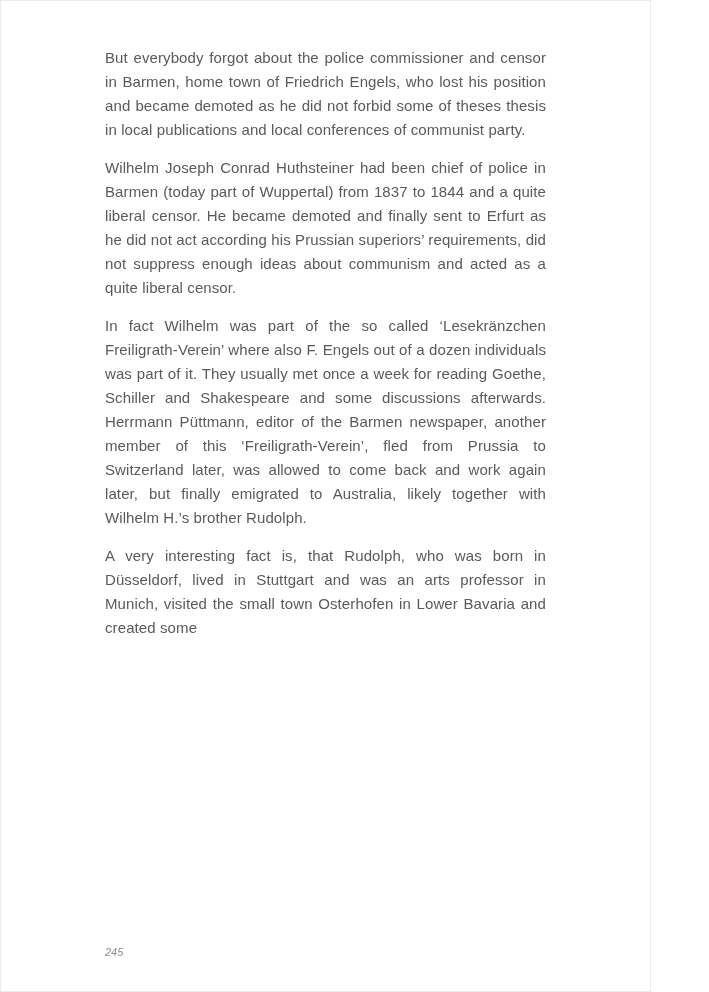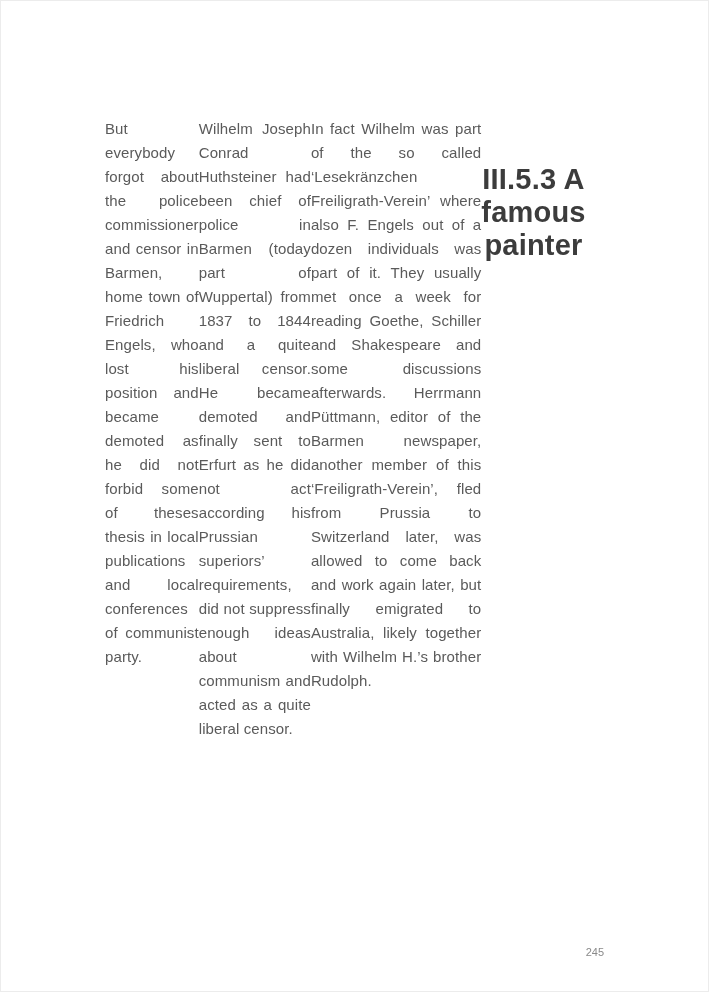--- a/index.html
+++ b/index.html
@@ -7,27 +7,27 @@
       padding: 0;
       background: #ffffff;
     }
     body {
       width: 709px;
       height: 992px;
       font-family: "Liberation Sans", sans-serif;
     }
     .page {
       box-sizing: border-box;
-      width: 709px;
+      width: 651px;
       height: 992px;
-      padding: 116px 104px 32px 104px;
+      padding: 45px 104px 32px 104px;
       background: #ffffff;
       border: 1px solid #ececec;
       display: flex;
-      flex-direction: row;
+      flex-direction: column;
     }
     .body-text {
       margin: 0 0 14px 0;
       font-size: 15px;
       line-height: 24px;
       color: #5a5a5a;
       text-align: justify;
       text-justify: inter-word;
       letter-spacing: 0.1px;
     }
@@ -35,35 +35,36 @@
       margin: 46px 0 30px 0;
       font-size: 29px;
       line-height: 33px;
       font-weight: bold;
       color: #3c3c3c;
       text-align: center;
       letter-spacing: 0.2px;
     }
     .page-number {
       margin-top: auto;
-      text-align: center;
+      text-align: left;
       font-size: 11px;
       line-height: 13px;
       color: #8a8a8a;
+      font-style: italic;
     }
   </style>
 </head>
 <body>
 
 <div class="page">
   <p class="body-text">But everybody forgot about the police commissioner and censor in Barmen, home town of Friedrich Engels, who lost his position and became demoted as he did not forbid some of theses thesis in local publications and local conferences of communist party.</p>
 
   <p class="body-text">Wilhelm Joseph Conrad Huthsteiner had been chief of police in Barmen (today part of Wuppertal) from 1837 to 1844 and a quite liberal censor. He became demoted and finally sent to Erfurt as he did not act according his Prussian superiors’ requirements, did not suppress enough ideas about communism and acted as a quite liberal censor.</p>
 
   <p class="body-text">In fact Wilhelm was part of the so called ‘Lesekränzchen Freiligrath-Verein’ where also F. Engels out of a dozen individuals was part of it. They usually met once a week for reading Goethe, Schiller and Shakespeare and some discussions afterwards. Herrmann Püttmann, editor of the Barmen newspaper, another member of this ‘Freiligrath-Verein’, fled from Prussia to Switzerland later, was allowed to come back and work again later, but finally emigrated to Australia, likely together with Wilhelm H.’s brother Rudolph.</p>
 
 
-  <h1 class="section-heading">III.5.3 A famous painter</h1>
 
 
+  <p class="body-text">A very interesting fact is, that Rudolph, who was born in Düsseldorf, lived in Stuttgart and was an arts professor in Munich, visited the small town Osterhofen in Lower Bavaria and created some</p>
 
   <div class="page-number">245</div>
 </div>
 
 </body></html>

